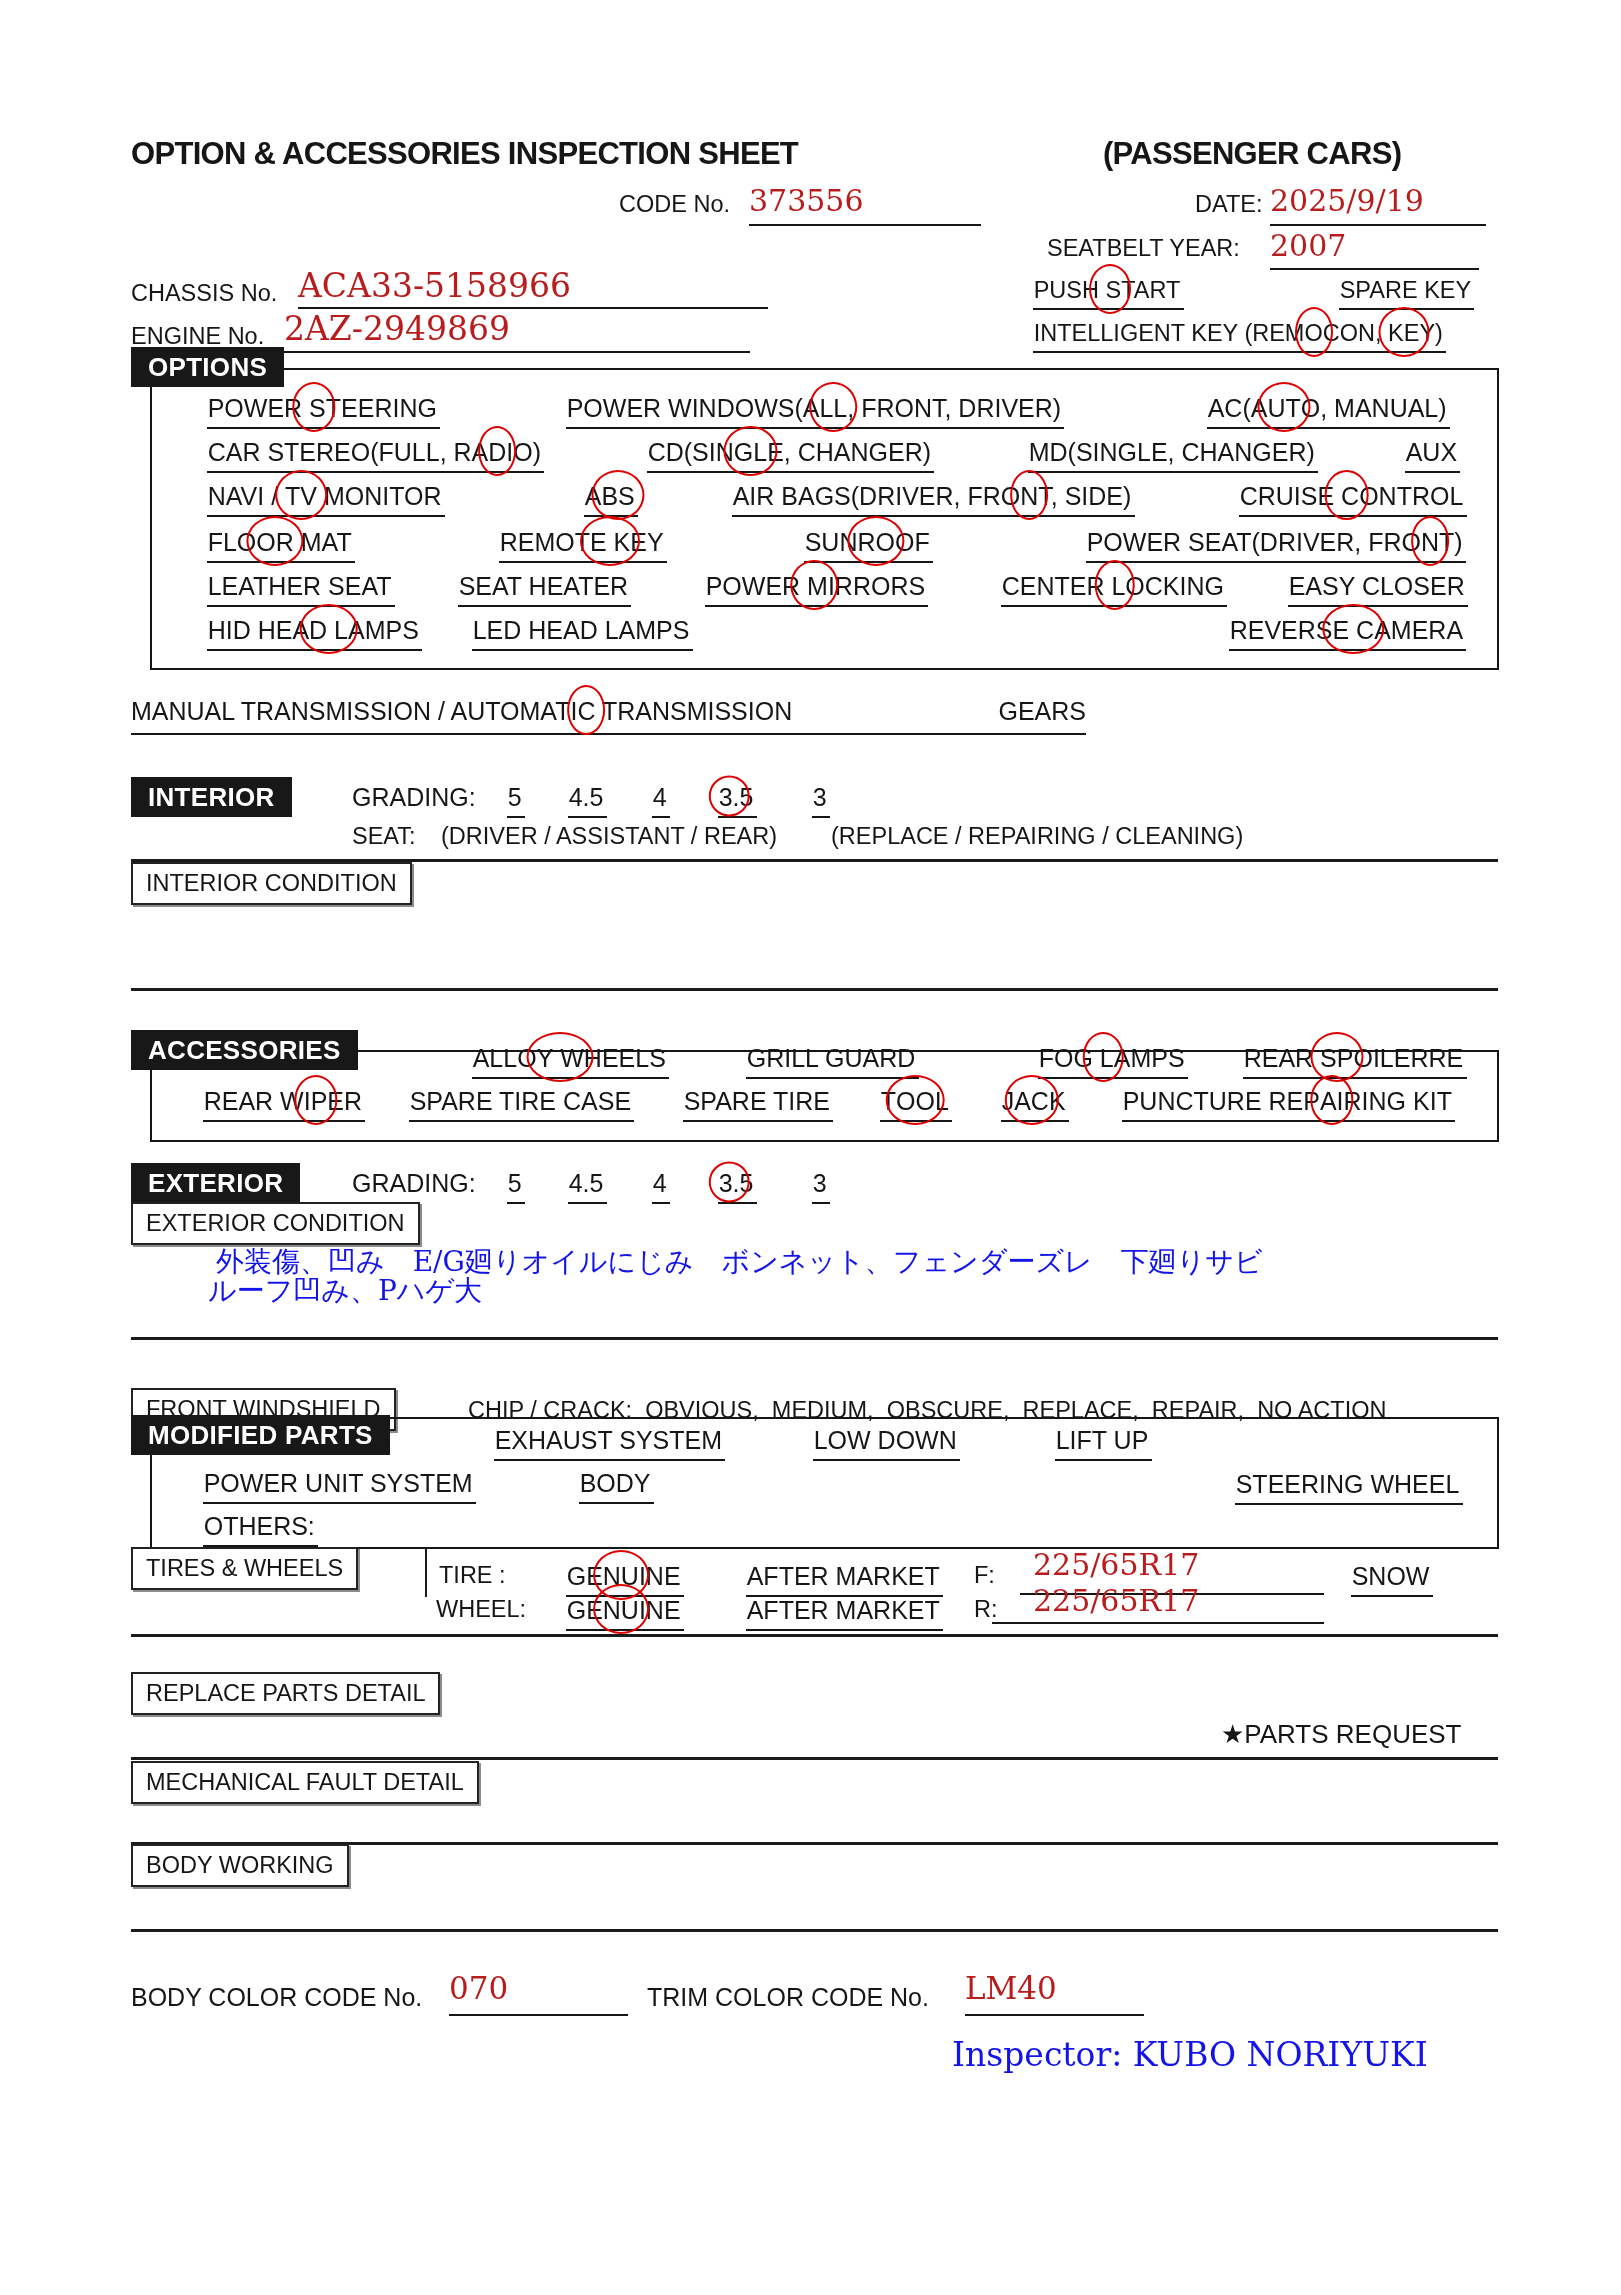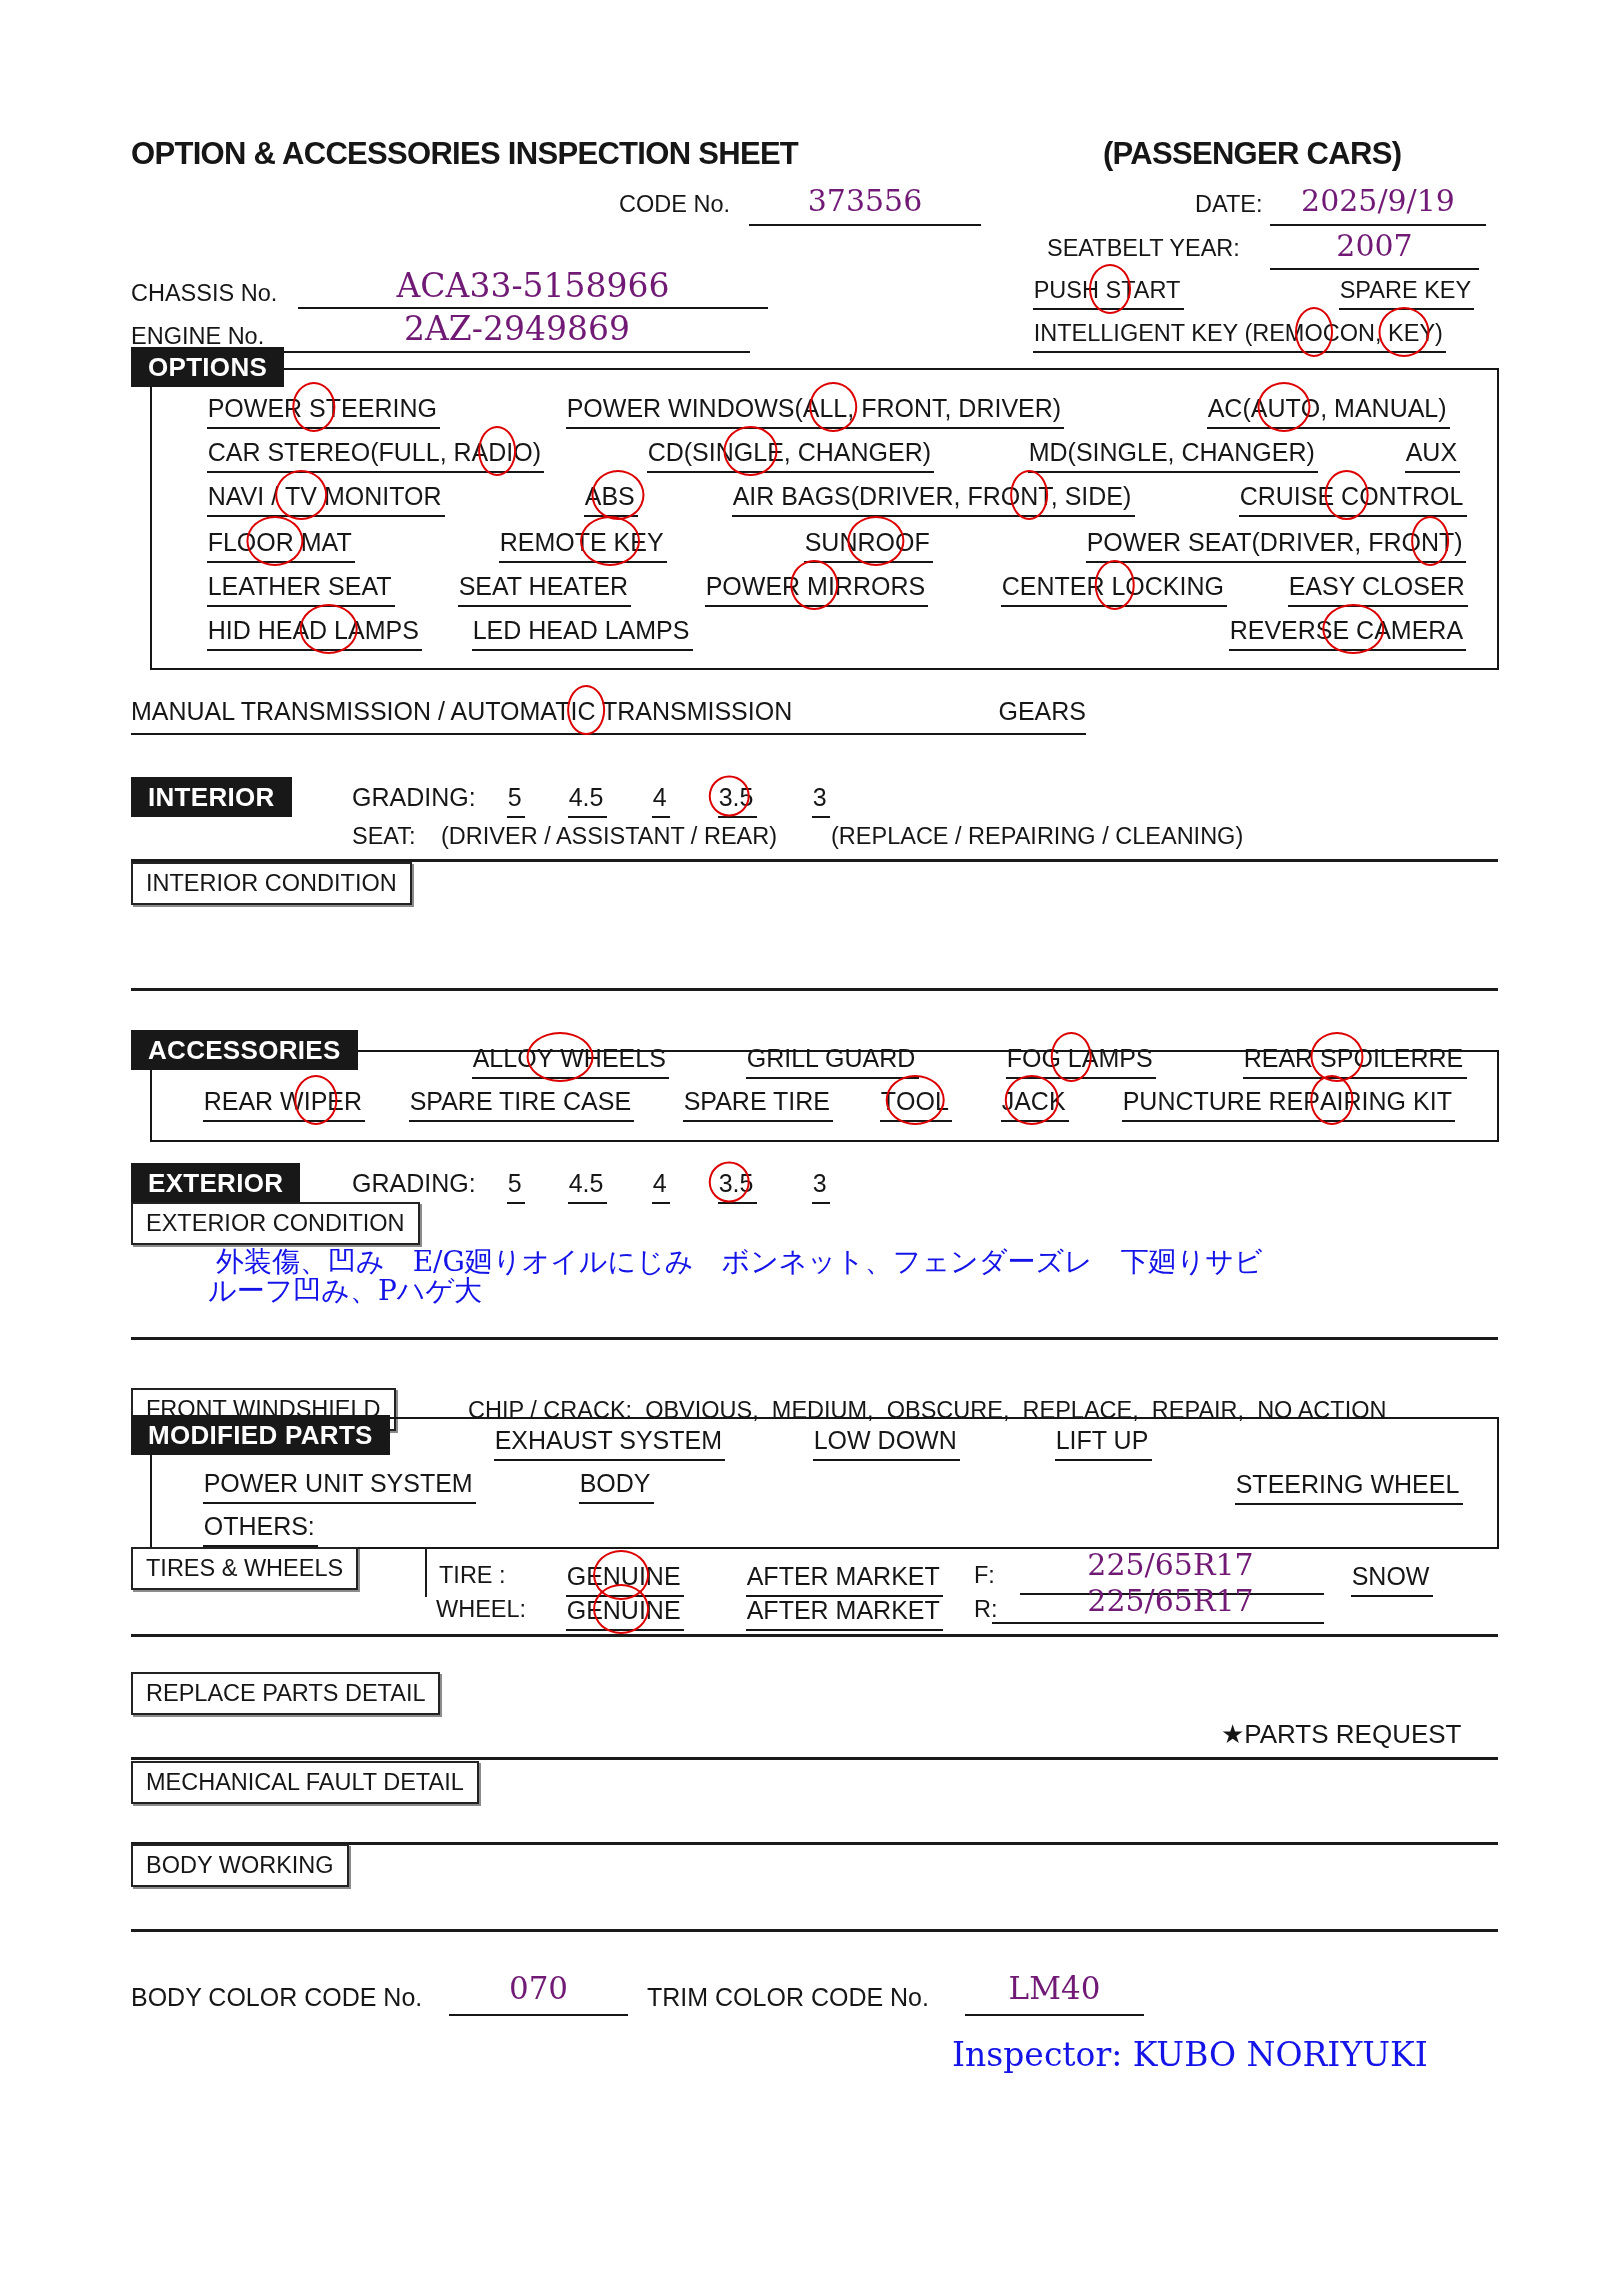--- a/index.html
+++ b/index.html
@@ -9,21 +9,21 @@
   .title{font-size:31px;font-weight:bold;letter-spacing:-0.7px;}
   .lbl{font-size:23.5px;}
   .item{font-size:25px;}
   .u{border-bottom:2px solid #161616;padding:0 3.3px 3.9px 0.7px;}
   .seclabel{position:absolute;background:#181818;color:#ffffff;font-weight:bold;font-size:26px;padding:4.6px 17px;white-space:pre;letter-spacing:0.3px;}
   .secbox{position:absolute;border:2px solid #161616;}
   .wbox{position:absolute;border:2px solid #222;background:#fff;font-size:23.5px;padding:5.9px 13px;white-space:pre;box-shadow:2px 2px 0 rgba(0,0,0,.45);}
   .hr{position:absolute;left:131px;width:1367px;height:2.6px;background:#1b1b1b;}
   .vr{position:absolute;width:2px;background:#1b1b1b;}
   .uline{position:absolute;border-bottom:2px solid #161616;}
-  .bval{position:absolute;font-family:"DejaVu Serif","Liberation Serif",serif;color:#701a75;font-size:30px;text-align:center;white-space:pre;}
+  .bval{position:absolute;font-family:"DejaVu Serif","Liberation Serif",serif;color:#b91c1c;font-size:30px;white-space:pre;}
   .jnote{position:absolute;font-family:"DejaVu Serif","Liberation Serif",serif;color:#1414e8;font-size:28px;white-space:pre;}
   .ser50{font-size:33px;}
   .rc{display:inline-block;position:relative;}
   .rc::after{content:"";position:absolute;left:50%;top:46%;width:calc(100% + 15.7px);min-width:31px;height:46px;transform:translate(-50%,-50%);border:2.6px solid #dd0000;border-radius:50%;pointer-events:none;}
   .grade{font-size:25px;}
   .grade .rc::after{height:37px;min-width:29px;}
   .trrow{position:absolute;left:131px;top:697px;width:955px;display:flex;justify-content:space-between;align-items:baseline;border-bottom:2.6px solid #161616;padding-bottom:6.5px;font-size:25px;white-space:pre;}
 </style>
 </head>
 <body>
@@ -142,21 +142,21 @@
     <span class="abs item u fmt" style="left: 207px; top: 572px;">LEATHER SEAT</span>
     <span class="abs item u fmt" style="left: 458px; top: 572px;">SEAT HEATER</span>
     <span class="abs item u fmt" style="left: 705px; top: 572px;">POWER<span class="rc">&nbsp;M</span>IRRORS</span>
     <span class="abs item u fmt" style="left: 1001px; top: 572px;">CENTER<span class="rc">&nbsp;L</span>OCKING</span>
     <span class="abs item u fmt" style="left: 1288px; top: 572px;">EASY CLOSER</span>
     <span class="abs item u fmt" style="left: 207px; top: 616px;">HID HEA<span class="rc">D&nbsp;L</span>AMPS</span>
     <span class="abs item u fmt" style="left: 472px; top: 616px;">LED HEAD LAMPS</span>
     <span class="abs item u fmt" style="left: 1229px; top: 616px;">REVERS<span class="rc">E&nbsp;C</span>AMERA</span>
     <span class="abs item u fmt" style="left: 472px; top: 1044px;">ALLO<span class="rc">Y&nbsp;W</span>HEELS</span>
     <span class="abs item u fmt" style="left: 746px; top: 1044px;">GRILL GUARD</span>
-    <span class="abs item u fmt" style="left: 1006px; top: 1044px;">FOG<span class="rc">&nbsp;L</span>AMPS</span>
+    <span class="abs item u fmt" style="left: 1038px; top: 1044px;">FOG<span class="rc">&nbsp;L</span>AMPS</span>
     <span class="abs item u fmt" style="left: 1243px; top: 1044px;">REAR <span class="rc">SP</span>OILERRE</span>
     <span class="abs item u fmt" style="left: 203px; top: 1087px;">REAR W<span class="rc">IP</span>ER</span>
     <span class="abs item u fmt" style="left: 409px; top: 1087px;">SPARE TIRE CASE</span>
     <span class="abs item u fmt" style="left: 683px; top: 1087px;">SPARE TIRE</span>
     <span class="abs item u fmt" style="left: 880px; top: 1087px;">T<span class="rc">OO</span>L</span>
     <span class="abs item u fmt" style="left: 1001px; top: 1087px;">J<span class="rc">AC</span>K</span>
     <span class="abs item u fmt" style="left: 1122px; top: 1087px;">PUNCTURE REP<span class="rc">AI</span>RING KIT</span>
     <span class="abs item u fmt" style="left: 494px; top: 1426px;">EXHAUST SYSTEM</span>
     <span class="abs item u fmt" style="left: 813px; top: 1426px;">LOW DOWN</span>
     <span class="abs item u fmt" style="left: 1055px; top: 1426px;">LIFT UP</span>

